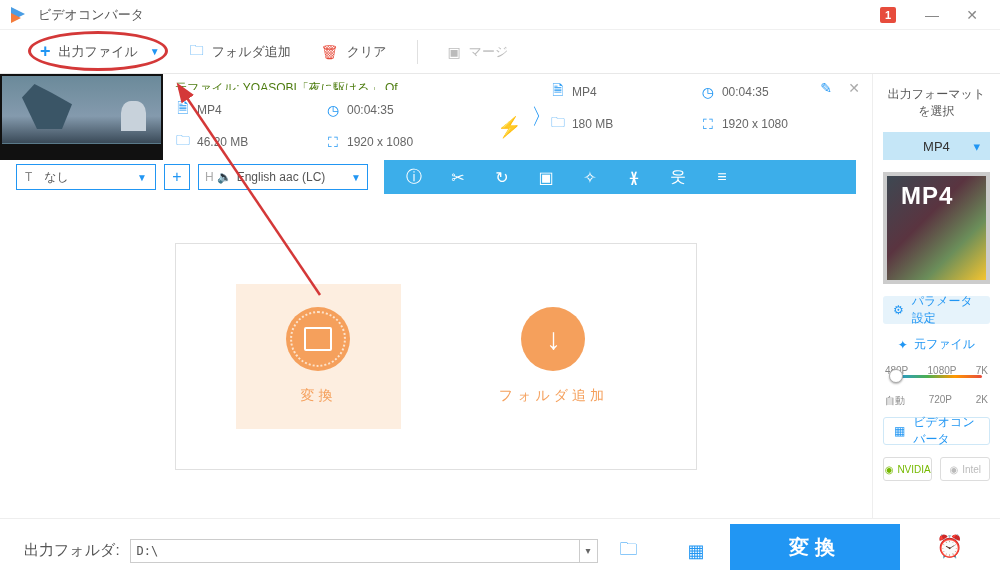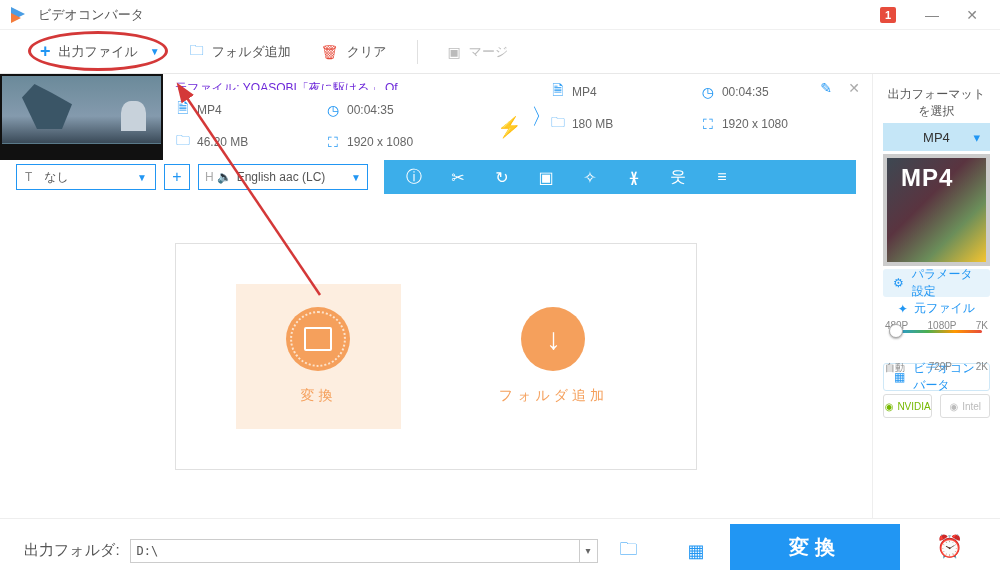--- a/index.html
+++ b/index.html
@@ -24,21 +24,21 @@
 .content { display: flex; height: 444px; }
 .left-area { flex: 1; display: flex; flex-direction: column; }
 .file-row { display: flex; height: 86px; }
 .thumb { width: 163px; height: 86px; background: #5a7a8a; position: relative; border: 2px solid #111; }
 .thumb-img { width: 100%; height: 82%; background: linear-gradient(180deg, #6b8a9a 0%, #849aad 60%, #3a4a58 100%); position: relative; }
 .thumb-img::before { content: ""; position: absolute; left: 20px; top: 8px; width: 50px; height: 45px; background: #3a5566; clip-path: polygon(30% 100%, 0 30%, 25% 0, 60% 20%, 100% 45%, 80% 100%); }
 .thumb-img::after { content: ""; position: absolute; right: 15px; top: 25px; width: 25px; height: 30px; background: #c8d2db; border-radius: 40% 40% 0 0; }
 .thumb-bar { position: absolute; bottom: 0; left: 0; right: 0; height: 14px; background: #111; }
 .file-info { flex: 1; display: flex; padding: 6px 12px; position: relative; }
 .info-col { width: 310px; display: flex; flex-direction: column; gap: 8px; font-size: 12px; color: #555; }
-.info-title { color: #6d28d9; white-space: nowrap; overflow: hidden; }
+.info-title { color: #4d7c0f; white-space: nowrap; overflow: hidden; }
 .info-grid { display: grid; grid-template-columns: 140px 160px; gap: 8px 10px; }
 .info-cell { display: flex; align-items: center; gap: 6px; font-family: monospace; font-size: 12px; color: #666; }
 .info-cell .ic { color: #2196f3; font-size: 14px; width: 16px; text-align: center; }
 .bolt { color: #ff9800; font-size: 20px; align-self: center; margin: 0 12px; margin-top: 20px; }
 .chevron-sep { width: 16px; display: flex; align-items: center; justify-content: center; color: #2196f3; font-size: 22px; font-weight: 300; }
 .close-x { position: absolute; right: 12px; top: 6px; color: #aaa; cursor: pointer; font-size: 14px; }
 .edit-pen { position: absolute; right: 40px; top: 6px; color: #2196f3; cursor: pointer; font-size: 14px; }
 .control-row { height: 34px; background: #fff; display: flex; align-items: center; padding: 0 16px; gap: 8px; }
 .sub-drop { height: 26px; border: 1px solid #2196f3; display: flex; align-items: center; padding: 0 8px; gap: 8px; font-size: 12px; color: #555; cursor: pointer; }
 .sub-drop .tlabel { color: #888; margin-right: 4px; font-family: monospace; }
@@ -51,21 +51,21 @@
 .main-panel { flex: 1; display: flex; align-items: center; justify-content: center; }
 .action-box { display: flex; gap: 70px; border: 1px solid #e0e0e0; padding: 40px 60px; }
 .action-card { width: 165px; height: 145px; display: flex; flex-direction: column; align-items: center; justify-content: center; gap: 16px; cursor: pointer; }
 .action-card.convert { background: #fdeee0; }
 .ac-icon { width: 64px; height: 64px; border-radius: 50%; display: flex; align-items: center; justify-content: center; font-size: 30px; }
 .ac-icon.convert { background: #f5a05c; color: #fff; position: relative; }
 .ac-icon.convert::before { content: ""; width: 24px; height: 20px; border: 2px solid #fff; border-radius: 2px; position: relative; }
 .ac-icon.convert::after { content: ""; position: absolute; width:52px; height:52px; border: 2px dotted #fce3cc; border-radius: 50%; }
 .ac-icon.download { background: #f5a05c; color: #fff; }
 .ac-label { font-size: 14px; color: #f5a05c; letter-spacing: 4px; }
-.sidebar { width: 185px; border-left: 1px solid #eee; padding: 12px 10px; display: flex; flex-direction: column; gap: 3px; }
+.sidebar { width: 185px; border-left: 1px solid #eee; padding: 12px 10px; display: flex; flex-direction: column; gap: 12px; }
 .side-title { font-size: 12px; color: #555; text-align: center; }
 .fmt-select { height: 28px; background: #c5e6f7; display: flex; align-items: center; justify-content: center; font-size: 13px; color: #333; position: relative; cursor: pointer; }
 .fmt-select::after { content: "▾"; position: absolute; right: 10px; color: #2196f3; }
 .fmt-thumb { height: 112px; background: #333; border: 4px solid #ccc; position: relative; overflow: hidden; }
 .fmt-thumb-grad { position: absolute; inset: 0; background: linear-gradient(135deg, #3d4852 0%, #5a3440 40%, #6b8e5a 70%, #f4c430 100%); }
 .fmt-thumb-label { position: absolute; top: 6px; left: 14px; font-size: 24px; font-weight: bold; color: #fff; letter-spacing: 1px; }
 .fmt-thumb::before { content:""; position:absolute; bottom:8px; right:18px; width:22px; height:28px; background:#e74c3c; border-radius:50% 50% 40% 40%; }
 .side-btn { height: 28px; display: flex; align-items: center; gap: 8px; padding: 0 10px; font-size: 12px; color: #2196f3; cursor: pointer; border-radius: 3px; }
 .side-btn.boxed { background: #e6f3fb; }
 .quick-label { display: flex; align-items: center; justify-content: center; gap: 6px; font-size: 12px; color: #2196f3; }
@@ -241,21 +241,21 @@
       <span>元ファイル</span>
     </div>
     <div class="quick-slider">
       <div class="slider-ticks">
         <span>480P</span>
         <span>1080P</span>
         <span>7K</span>
       </div>
       <div class="slider-line"></div>
       <div class="slider-thumb"></div>
-      <div class="slider-ticks" style="margin-top:30px;justify-content:space-between;">
+      <div class="slider-ticks" style="margin-top:18px;justify-content:space-between;">
         <span>自動</span>
         <span>720P</span>
         <span>2K</span>
       </div>
     </div>
     <div class="side-btn" style="border:1px solid #cfe8f7;">
       <span>▦</span>
       <span>ビデオコンバータ</span>
     </div>
     <div class="vcards">

